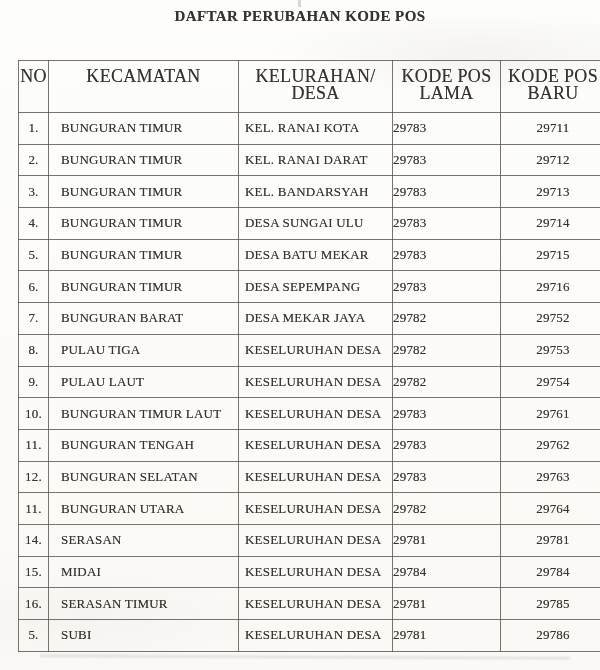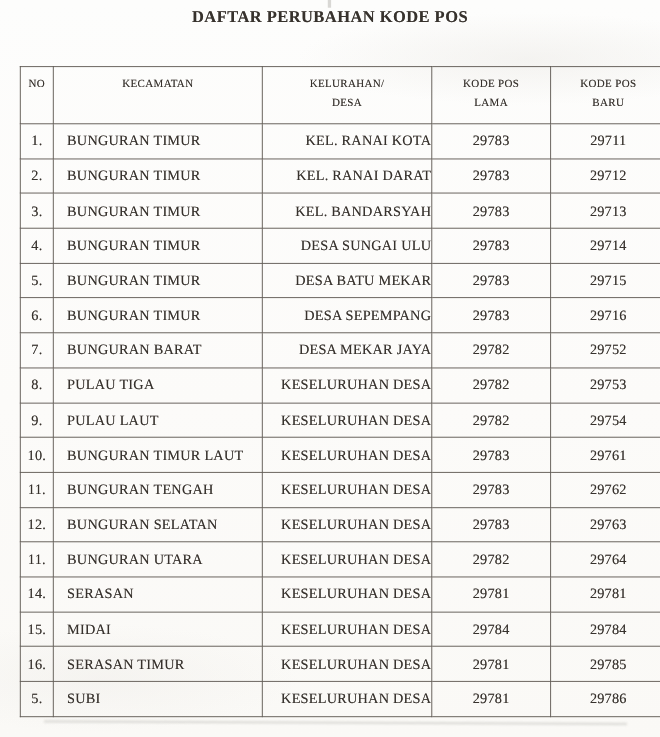--- a/index.html
+++ b/index.html
@@ -61,42 +61,42 @@
     text-shadow: 0 0 0.5px rgba(55,50,45,0.55);
   }
   .kodepos-table thead tr {
     height: 52px;
   }
   .kodepos-table th {
     vertical-align: top;
     padding-top: 7px;
     text-align: center;
     font-weight: normal;
-    font-size: 10px;
+    font-size: 18px;
     line-height: 17px;
     letter-spacing: 0.3px;
   }
   .kodepos-table tbody tr {
     height: 31.7px;
   }
   .kodepos-table td {
     vertical-align: middle;
     font-size: 13px;
     letter-spacing: 0.2px;
     padding: 0;
   }
   .col-no        { width: 27px;  }
   .col-kecamatan { width: 187px; }
   .col-kelurahan { width: 151px; }
   .col-lama      { width: 105px; }
   .col-baru      { width: 102px; }
   td.col-no        { text-align: center; }
   td.col-kecamatan { text-align: left; padding-left: 12px; }
-  td.col-kelurahan { text-align: right; padding-left: 6px; }
-  td.col-lama      { text-align: center; }
+  td.col-kelurahan { text-align: left; padding-left: 6px; }
+  td.col-lama      { }
   td.col-baru      { text-align: center; }
   .scan-shadow-bottom {
     position: absolute;
     left: 40px;
     top: 656px;
     width: 530px;
     height: 2px;
     background: rgba(140,135,128,0.28);
     filter: blur(1px);
     transform: rotate(0.25deg);

